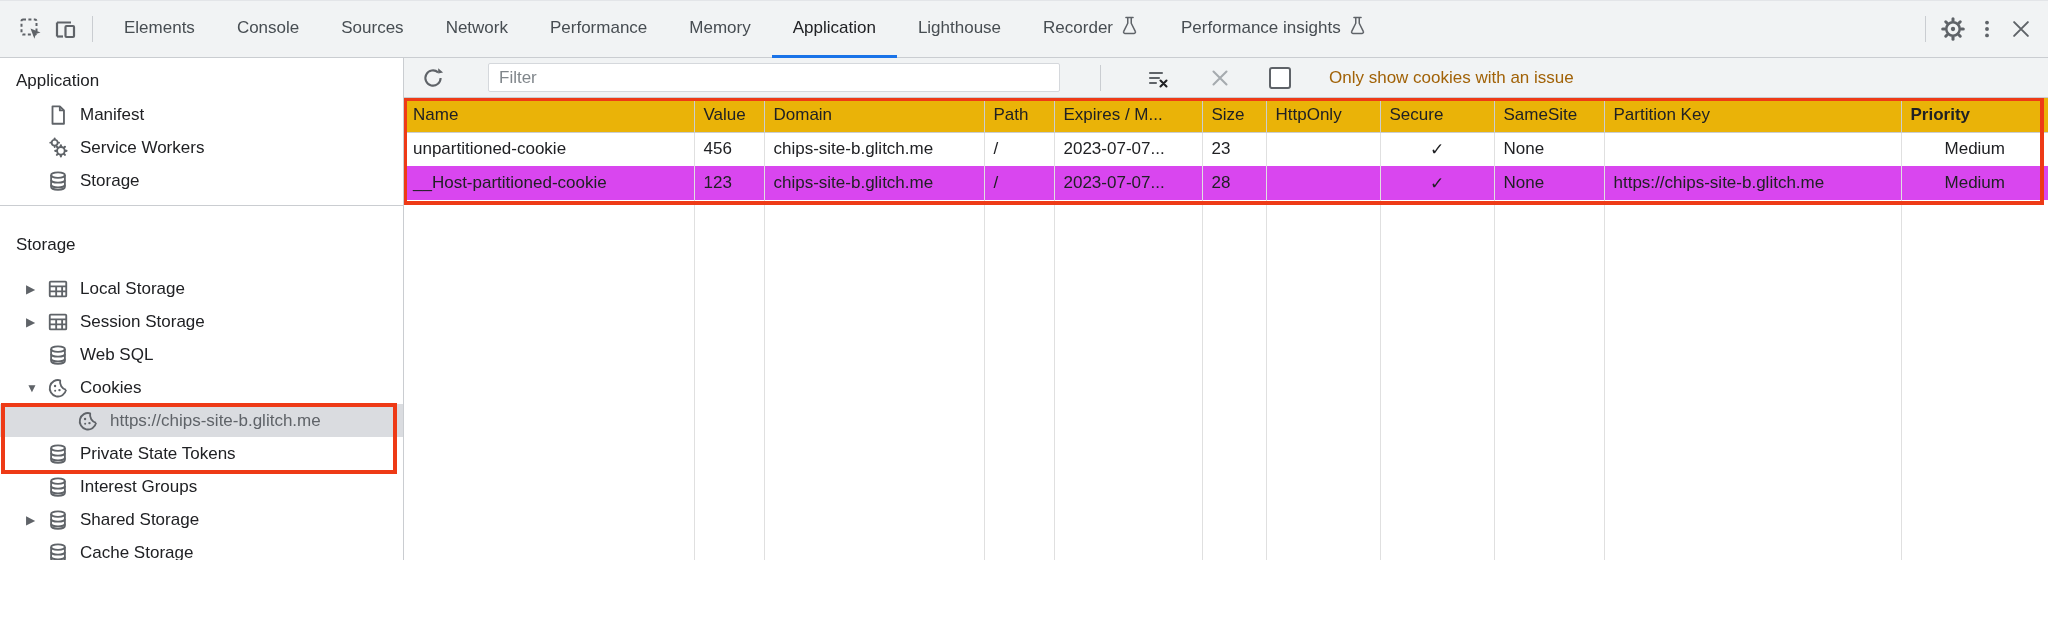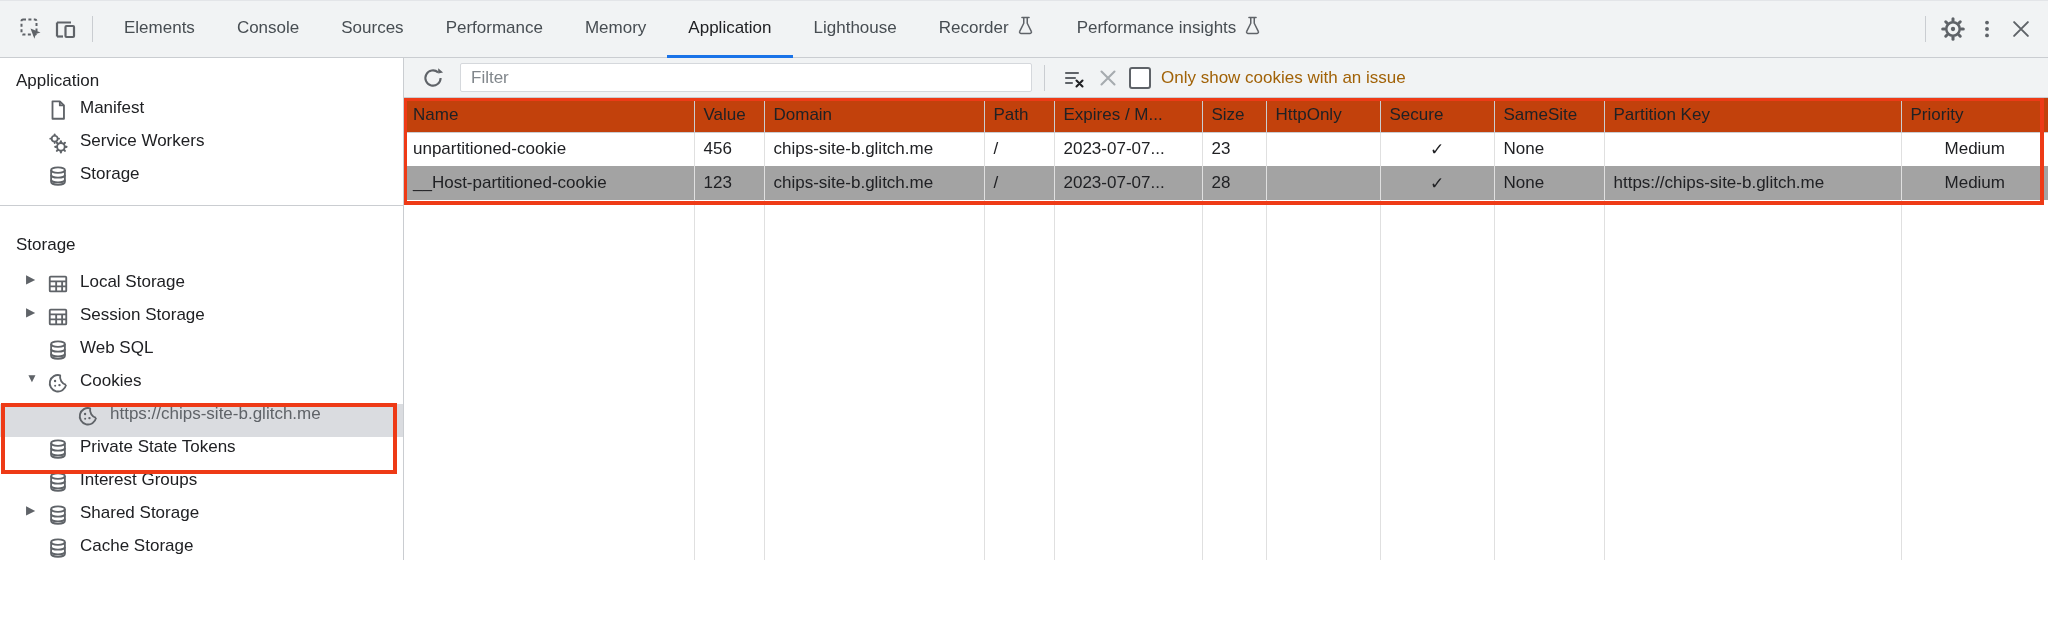--- a/index.html
+++ b/index.html
@@ -33,65 +33,65 @@
   
   .dt-body { display:flex; height:571px; }
 
   
   .sidebar {
     position:relative; width:404px; flex:none; border-right:1px solid #cacdd1;
     background:#fff; padding-top:6px; font-size:17px; overflow:hidden;
   }
   .section-header { height:34px; line-height:34px; padding-left:16px; color:#202124; }
   .tree-item {
-    height:33px; display:flex; cursor:pointer; color:#202124; white-space:nowrap;
+    height:33px; display:flex; align-items:center; cursor:pointer; color:#202124; white-space:nowrap;
   }
   .tree-item .arrow {
     width:20px; margin-left:26px; flex:none; font-size:12px; color:#5f6368; text-align:left;
   }
   .tree-item .t-icon { width:24px; height:24px; margin-right:10px; flex:none; display:flex; align-items:center; justify-content:center; }
   .tree-item.child .arrow { margin-left:56px; }
   .tree-item.selected { background:#dadce0; color:#5f6368; }
   .section-div { border-top:1px solid #cacdd1; margin-top:8px; }
   .storage-header { margin-top:22px; }
   .storage-items { padding-top:10px; }
 
   
   .main { position:relative; flex:1; display:flex; flex-direction:column; min-width:0; }
   .filter-toolbar {
     height:40px; flex:none; background:#f1f3f4; border-bottom:1px solid #cacdd1;
-    display:flex; align-items:center; padding-left:12px;
+    display:flex; align-items:center; padding-left:12px;gap:28px;
   }
   .filter-input {
     width:572px; height:29px; margin-left:10px; border:1px solid #d5d8dc; border-radius:2px;
     background:#fff; font-family:"Liberation Sans", sans-serif; font-size:17px; padding:0 10px; color:#202124;
   }
   .filter-input::placeholder { color:#80868b; }
   .filter-toolbar .vdiv { margin:0 12px; }
   .checkbox {
     appearance:none; -webkit-appearance:none; width:22px; height:22px; border:2px solid #5f6368;
     border-radius:3px; background:#fff; margin:0 10px 0 4px; cursor:pointer; flex:none;
   }
   .checkbox-label { font-size:17px; color:#a16207; cursor:pointer; }
 
   
   .table-area { position:relative; flex:1; overflow:hidden; }
   table.cookies { width:100%; height:100%; border-collapse:collapse; table-layout:fixed; font-size:17px; }
   table.cookies th {
-    background:#c2410c; font-weight:normal; text-align:left; height:34px; padding:0 9px;
+    background:#eab308; font-weight:normal; text-align:left; height:34px; padding:0 9px;
     border-right:1px solid #cacdd1; border-bottom:1px solid #cacdd1; color:#202124;
     white-space:nowrap; overflow:hidden; cursor:pointer;
   }
-  table.cookies th:last-child { border-right:none; }
+  table.cookies th:last-child { border-right:none;font-weight:bold; }
   table.cookies td {
     height:34px; padding:0 9px; border-right:1px solid #e0e0e0; white-space:nowrap;
     overflow:hidden; color:#202124;margin-top:17px;
   }
   table.cookies td:last-child { border-right:none;text-align:center; }
-  tr.data-row.even { background:#a3a3a3; }
+  tr.data-row.even { background:#d946ef; }
   td.cell-name { padding-left:31px; }
   td.cell-size { padding-right:12px; }
   td.cell-secure { text-align:center; }
   tr.filler-row td { height:auto; }
 
   
   .annotation { position:absolute; border:4px solid #ee3a16; pointer-events:none; z-index:5; }
   .annotation-sidebar { left:1px; top:345px; width:396px; height:71px; }
   .annotation-table { left:-1px; top:-1px; width:calc(100% - 3px); height:108px; }
 </style>
@@ -118,20 +118,23 @@
 
     <div class="tabs">
       <div class="tab">
           <span>Elements</span>
         </div>
       <div class="tab">
           <span>Console</span>
         </div>
       <div class="tab">
           <span>Sources</span>
+        </div>
+      <div class="tab">
+          <span>Network</span>
         </div>
       <div class="tab">
           <span>Performance</span>
         </div>
       <div class="tab">
           <span>Memory</span>
         </div>
       <div class="tab active">
           <span>Application</span>
         </div>

